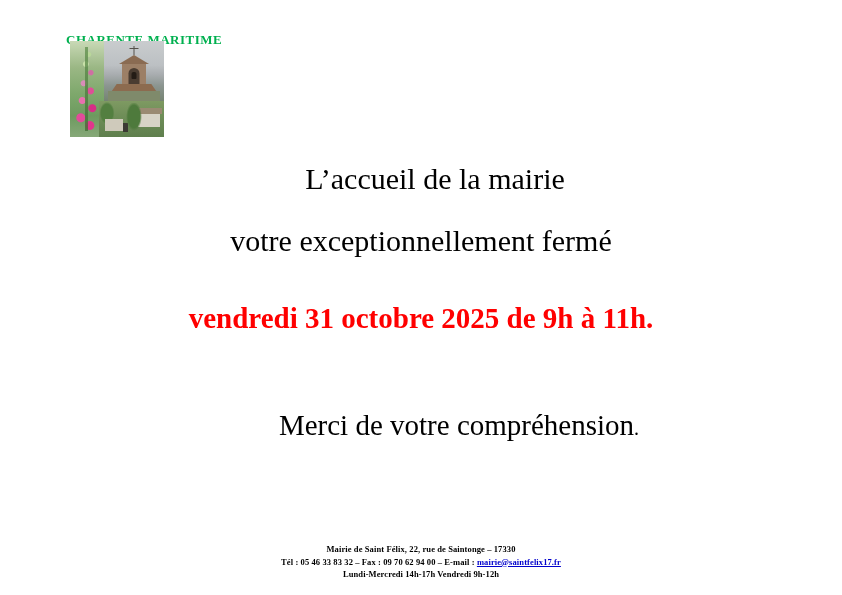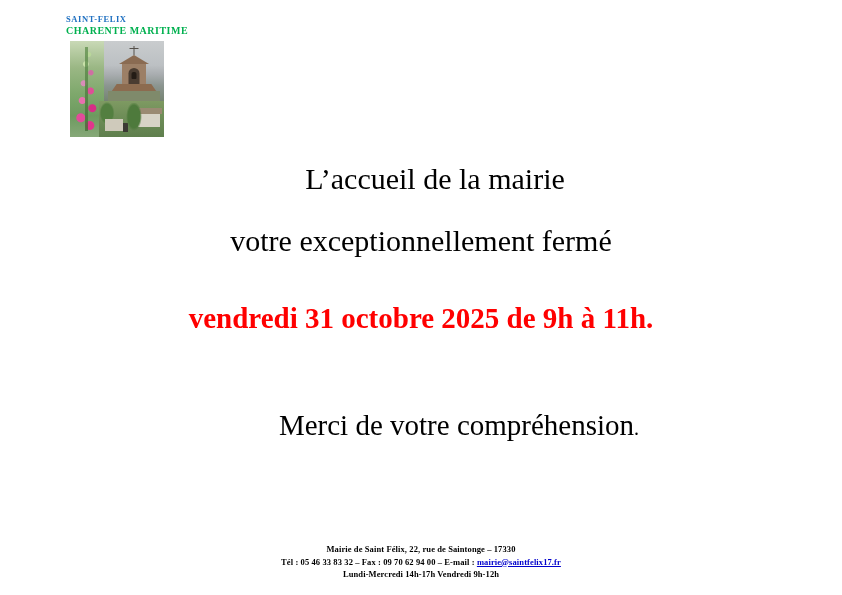--- a/index.html
+++ b/index.html
@@ -28,26 +28,27 @@
     font-family: "Liberation Serif", "DejaVu Serif", serif;
     font-size: 8.5px;
     font-weight: bold;
     letter-spacing: 0.6px;
     color: #1f70c1;
     line-height: 11px;
     white-space: nowrap;
   }
   .lh-line-2 {
     font-family: "Liberation Serif", "DejaVu Serif", serif;
-    font-size: 10px;
+    font-size: 13px;
     font-weight: bold;
     letter-spacing: 0.5px;
     color: #00b04f;
     line-height: 11px;
     white-space: nowrap;
+    margin-top: 20px;
   }
 
   
   .collage {
     position: absolute;
     left: 70px;
     top: 41px;
     width: 94px;
     height: 96px;
   }
@@ -296,21 +297,20 @@
   .footer-email {
     color: #0000cc;
     text-decoration: underline;
     font-weight: bold;
   }
 </style>
 </head>
 <body>
 
 <div class="letterhead">
-  <div class="lh-line-1">SAINT-FELIX</div>
   <div class="lh-line-2">CHARENTE MARITIME</div>
 </div>
 
 <div class="collage">
   <div class="collage-pane pane-flowers"></div>
   <div class="collage-pane pane-church">
     <div class="church-cross"></div>
     <div class="church-roof"></div>
     <div class="church-body"></div>
     <div class="church-arch"></div>

